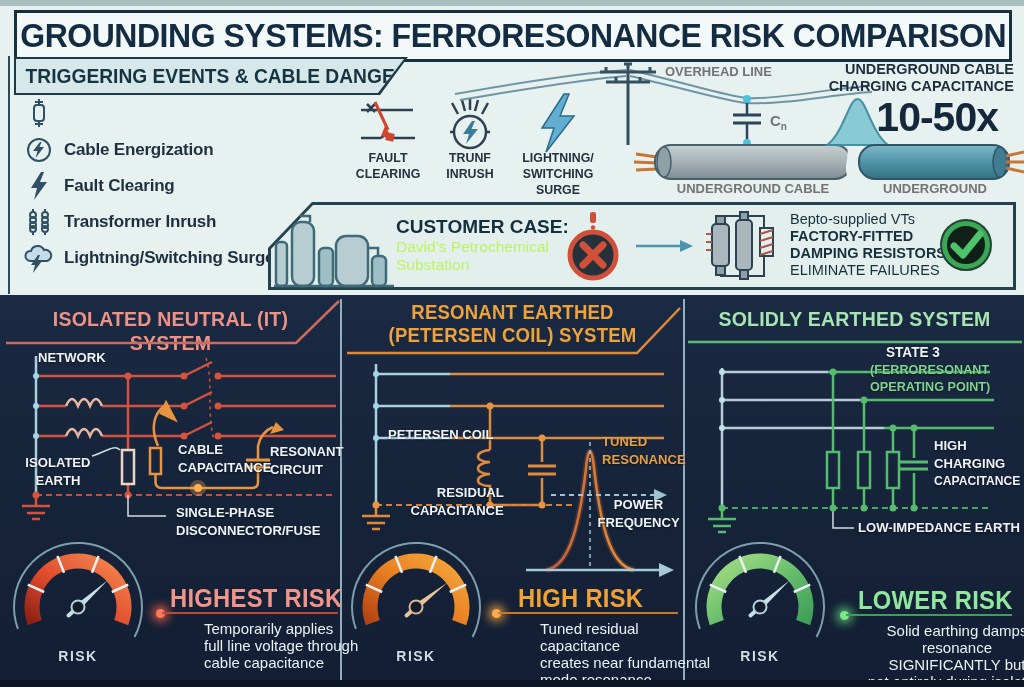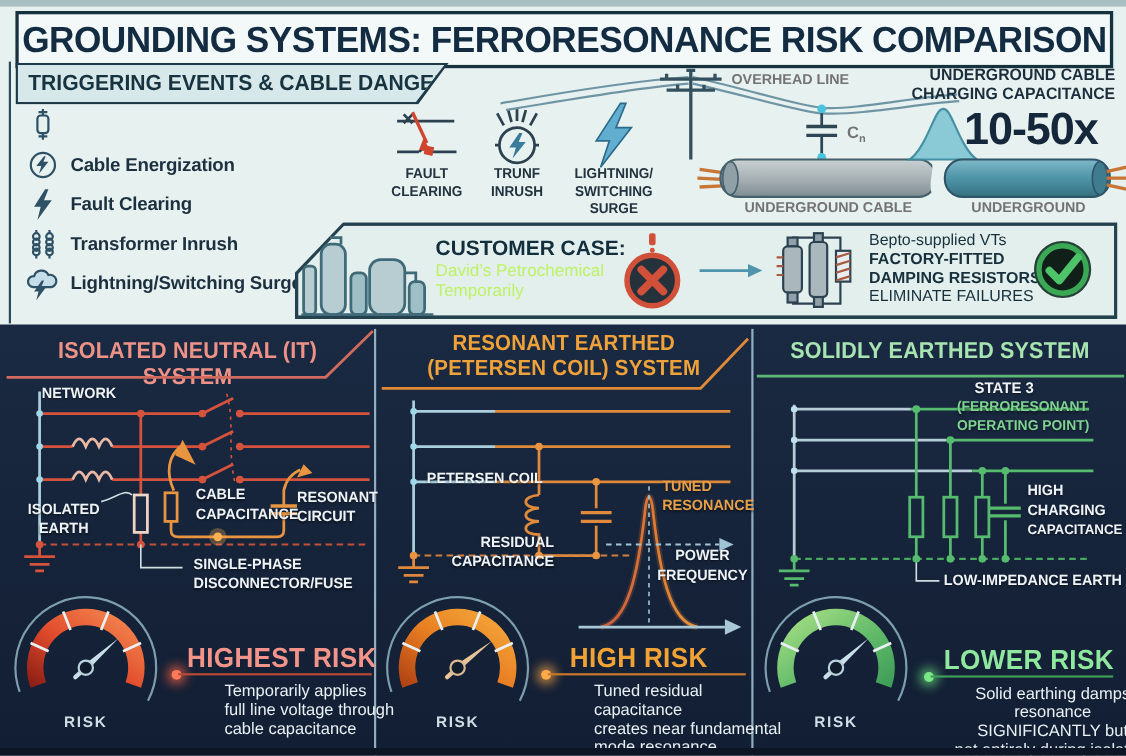--- a/index.html
+++ b/index.html
@@ -241,21 +241,21 @@
         <rect x="100" y="42" width="14" height="30" rx="5" fill="#9fbfc6"></rect>
         <path d="M96 34 H106 V42" fill="none"></path>
         <path d="M28 2 H38 V8" fill="none"></path>
         <path d="M2 72 H122" fill="none"></path>
       </g>
     </svg>
 
     <div class="abs" style="left:128px;top:14px;">
       <div class="case-title">CUSTOMER CASE:</div>
       <div class="case-sub">David’s Petrochemical</div>
-      <div class="case-sub">Temporarily</div>
+      <div class="case-sub">Substation</div>
     </div>
 
     <svg class="abs" style="left:293px;top:8px;" width="64" height="72" viewBox="0 0 64 72">
       <rect x="29" y="2" width="6" height="11" rx="2" fill="#d1503a"></rect>
       <circle cx="32" cy="17.5" r="2.2" fill="#d1503a"></circle>
       <circle cx="32" cy="45" r="23" fill="#26323b" stroke="#d1503a" stroke-width="5"></circle>
       <path d="M22 35 L42 55 M42 35 L22 55" stroke="#d1503a" stroke-width="7" stroke-linecap="round"></path>
     </svg>
 
     <svg class="abs" style="left:366px;top:34px;" width="62" height="20" viewBox="0 0 62 20">

